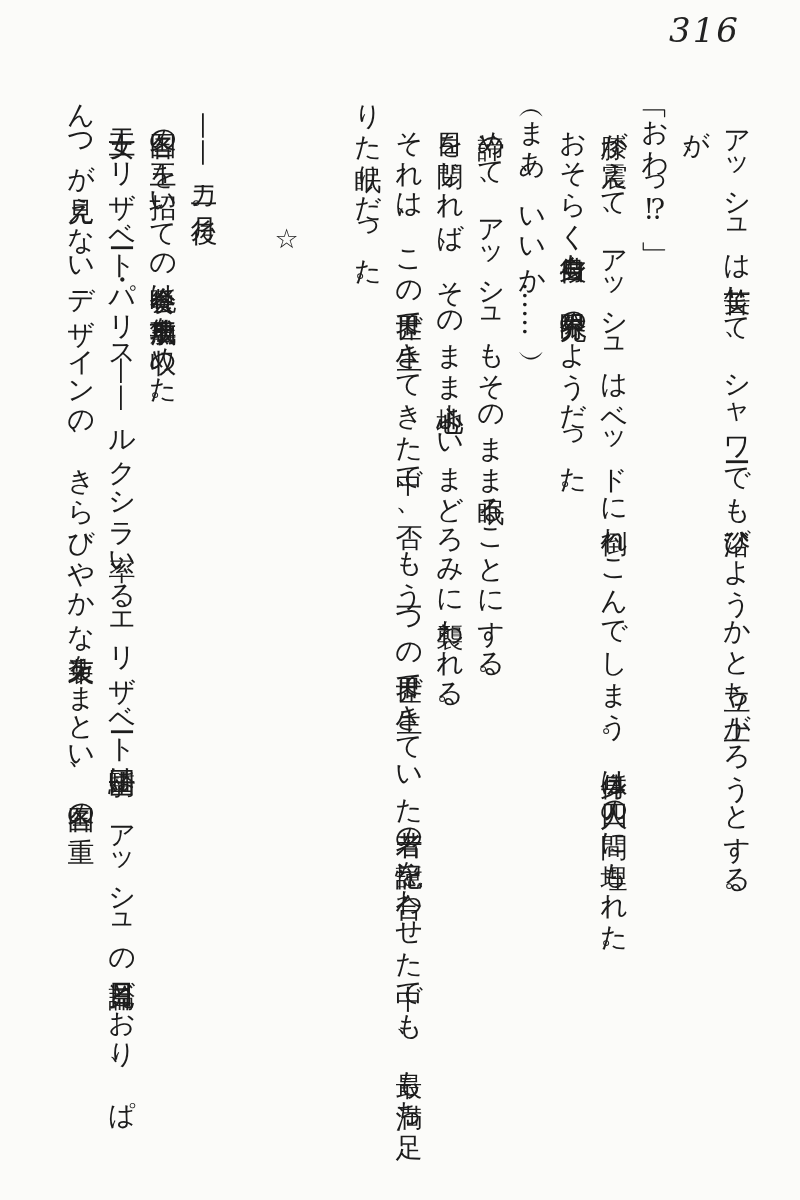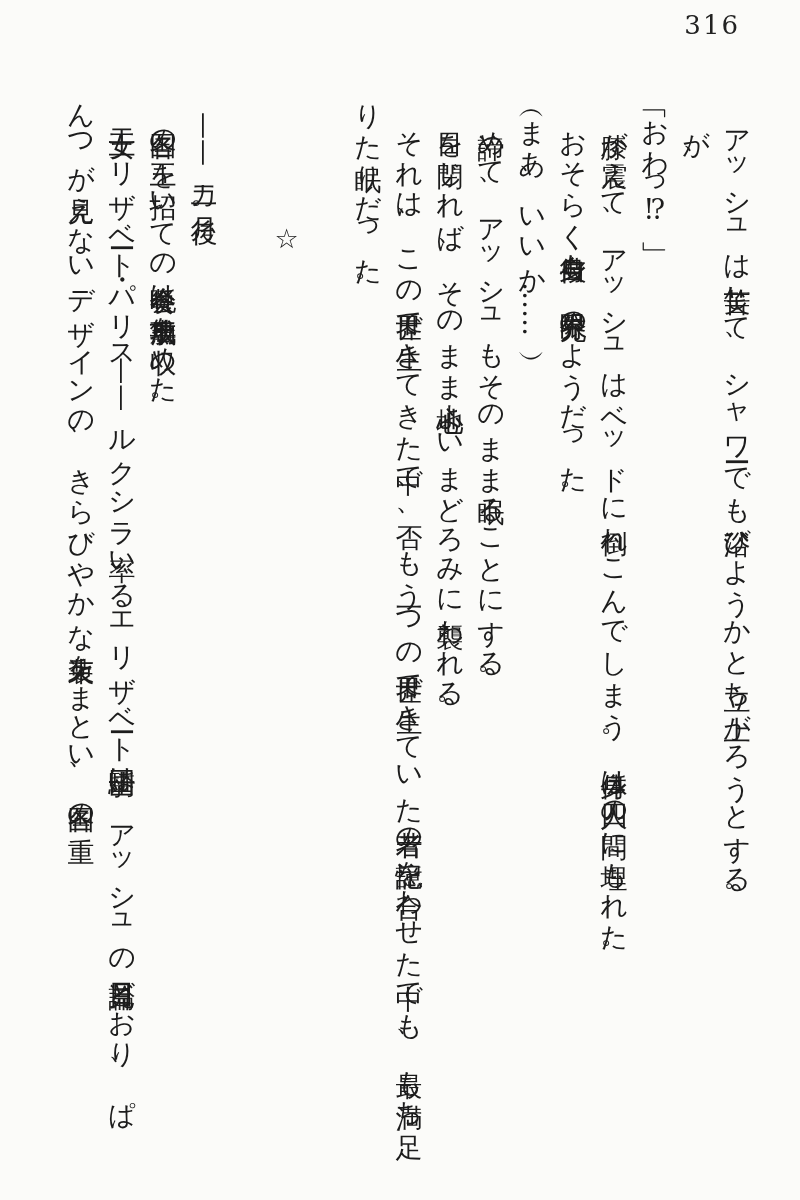--- a/index.html
+++ b/index.html
@@ -16,21 +16,22 @@
     color: #1c1c1c;
   }
   .page {
     position: absolute;
     inset: 0;
   }
   .page-number {
     position: absolute;
     top: 10px;
     right: 60px;
-    font-size: 26px;
+    font-size: 34px;
+    font-style: italic;
     letter-spacing: 2px;
     color: #222;
   }
   .text-area {
     position: absolute;
     top: 85px;
     right: 42px;
     height: 1035px;
     writing-mode: vertical-rl;
     -webkit-writing-mode: vertical-rl;

